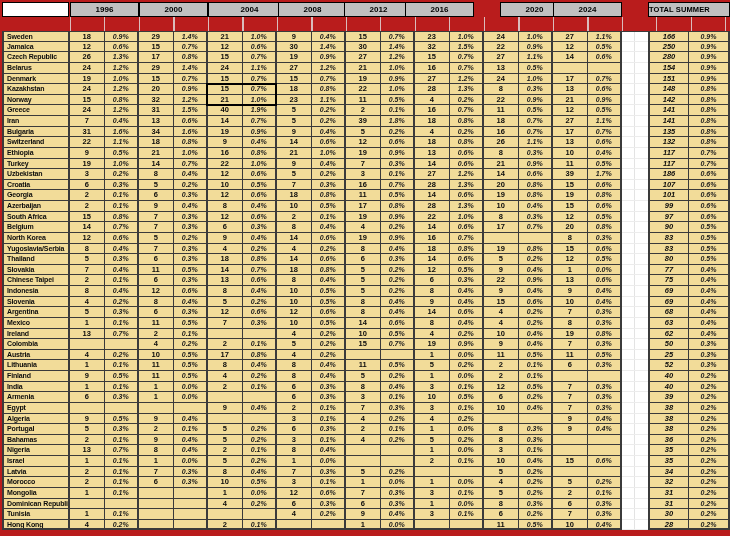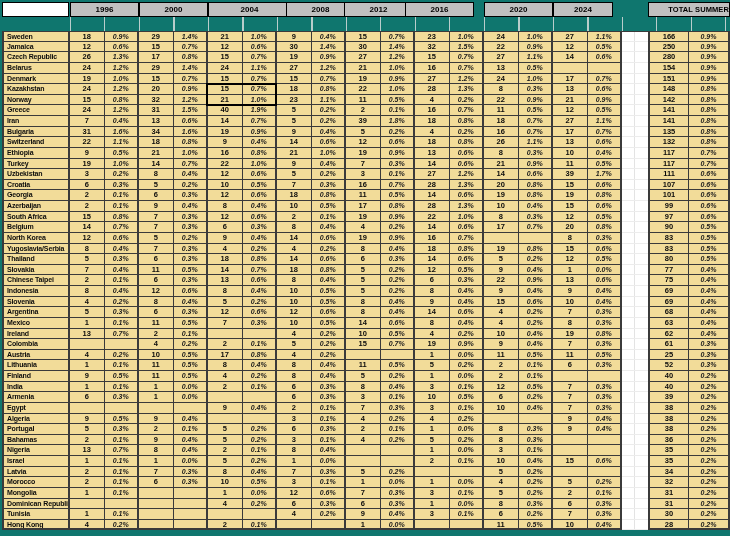--- a/index.html
+++ b/index.html
@@ -1,63 +1,63 @@
 <!DOCTYPE html>
 <html style="--cell-fill: #F2DC99; --header-fill: #C0C0C0; --border: #3A3A3A; --gridline: #E3E3E3; --selection-border: #000000;"><head>
 <meta charset="utf-8">
 <style>
   html,body{margin:0;padding:0;background:#fff;}
-  #stage{position:relative;width:730px;height:536px;background:#0f766e;overflow:hidden;
+  #stage{position:relative;width:730px;height:536px;background:#b91c1c;overflow:hidden;
          font-family:"Liberation Sans",sans-serif;-webkit-font-smoothing:antialiased;}
   
   .hbox{position:absolute;top:2px;height:15px;box-sizing:border-box;background:var(--header-fill,#C0C0C0);
         border:1px solid #000;font:700 8px/13px "Liberation Sans",sans-serif;text-align:center;color:#000;}
   #corner{position:absolute;left:2px;top:2px;width:67px;height:15px;box-sizing:border-box;
           background:#fff;border:1px solid #000;}
   #totalhdr{position:absolute;left:648px;top:2px;width:82px;height:15px;box-sizing:border-box;
             background:var(--header-fill,#C0C0C0);border:1px solid #000;
-            font:700 7.5px/13px "Liberation Sans",sans-serif;text-align:right;color:#000;letter-spacing:.1px;}
+            font:700 7.5px/13px "Liberation Sans",sans-serif;text-align:left;color:#000;letter-spacing:.1px;}
   
   #gaprow{position:absolute;left:70px;top:17px;width:660px;height:14px;
           background:repeating-linear-gradient(90deg,var(--gridline,#E3E3E3) 0 1px,transparent 1px 34.5px);
           opacity:.8;}
   
   #grid{position:absolute;left:2px;top:31px;display:grid;
         grid-template-columns:68px repeat(16,34.5px) 26px 41px 41px;
         grid-auto-rows:10.638px;}
   .c{box-sizing:border-box;background:var(--cell-fill,#F2DC99);color:#0b0b0b;
      border-right:1px solid var(--border,#3A3A3A);border-bottom:1px solid var(--border,#3A3A3A);
      font:700 7.5px/10.2px "Liberation Sans",sans-serif;text-align:center;
      white-space:nowrap;overflow:hidden;}
   .pct{font-style:italic;font-size:7px;color:#1a1a1a;}
   .label{text-align:left;padding-left:3px;font-size:7px;letter-spacing:-0.15px;
          border-left:2px solid var(--border,#3A3A3A);border-right:2px solid var(--border,#3A3A3A);}
   .ge{border-right-width:2px;}   
   .rt{border-top:1px solid var(--border,#3A3A3A);} 
   .rb{border-bottom-width:2px;}  
-  .tl{border-left:2px solid var(--border,#3A3A3A);} 
+  .tl{border-left:2px solid var(--border,#3A3A3A);font-style:italic;} 
   .gapcell{box-sizing:border-box;background:#fff;border-bottom:1px solid #ececec;
            background-image:linear-gradient(90deg,transparent 12px,var(--gridline,#E3E3E3) 12px,var(--gridline,#E3E3E3) 13px,transparent 13px);}
   
   #selbox{position:absolute;left:206px;top:83px;width:71px;height:23px;box-sizing:border-box;
           border:2px solid #000;pointer-events:none;background:transparent;}
 </style>
 </head>
 <body>
 
 <div id="stage">
   <div id="corner"></div>
   <div class="hbox" style="left:70px;width:69px">1996</div>
   <div class="hbox" style="left:139px;width:69px">2000</div>
   <div class="hbox" style="left:208px;width:83px">2004</div>
-  <div class="hbox" style="left:286px;width:69px">2008</div>
+  <div class="hbox" style="left:278px;width:69px">2008</div>
   <div class="hbox" style="left:344px;width:69px">2012</div>
   <div class="hbox" style="left:405px;width:69px">2016</div>
-  <div class="hbox" style="left:484px;width:69px">2020</div>
-  <div class="hbox" style="left:553px;width:60px">2024</div>
+  <div class="hbox" style="left:500px;width:69px">2020</div>
+  <div class="hbox" style="left:553px;width:69px">2024</div>
   <div id="totalhdr">TOTAL SUMMER</div>
   <div id="gaprow"></div>
   <div id="grid">
       <div class="c label rt">Sweden</div>
       <div class="c num rt">18</div>
       <div class="c pct ge rt">0.9%</div>
       <div class="c num rt">29</div>
       <div class="c pct ge rt">1.4%</div>
       <div class="c num rt">21</div>
       <div class="c pct ge rt">1.0%</div>
@@ -325,21 +325,21 @@
       <div class="c pct ge">0.2%</div>
       <div class="c num">3</div>
       <div class="c pct ge">0.1%</div>
       <div class="c num">27</div>
       <div class="c pct ge">1.2%</div>
       <div class="c num">14</div>
       <div class="c pct ge">0.6%</div>
       <div class="c num">39</div>
       <div class="c pct ge">1.7%</div>
       <div class="gapcell"></div>
-      <div class="c num tl">111</div>
+      <div class="c num tl">186</div>
       <div class="c pct ge">0.6%</div>
       <div class="c label">Croatia</div>
       <div class="c num">6</div>
       <div class="c pct ge">0.3%</div>
       <div class="c num">5</div>
       <div class="c pct ge">0.2%</div>
       <div class="c num">10</div>
       <div class="c pct ge">0.5%</div>
       <div class="c num">7</div>
       <div class="c pct ge">0.3%</div>
@@ -645,21 +645,21 @@
       <div class="c pct ge">0.2%</div>
       <div class="c num">15</div>
       <div class="c pct ge">0.7%</div>
       <div class="c num">19</div>
       <div class="c pct ge">0.9%</div>
       <div class="c num">9</div>
       <div class="c pct ge">0.4%</div>
       <div class="c num">7</div>
       <div class="c pct ge">0.3%</div>
       <div class="gapcell"></div>
-      <div class="c num tl">61</div>
+      <div class="c num tl">50</div>
       <div class="c pct ge">0.3%</div>
       <div class="c label">Austria</div>
       <div class="c num">4</div>
       <div class="c pct ge">0.2%</div>
       <div class="c num">10</div>
       <div class="c pct ge">0.5%</div>
       <div class="c num">17</div>
       <div class="c pct ge">0.8%</div>
       <div class="c num">4</div>
       <div class="c pct ge">0.2%</div>

